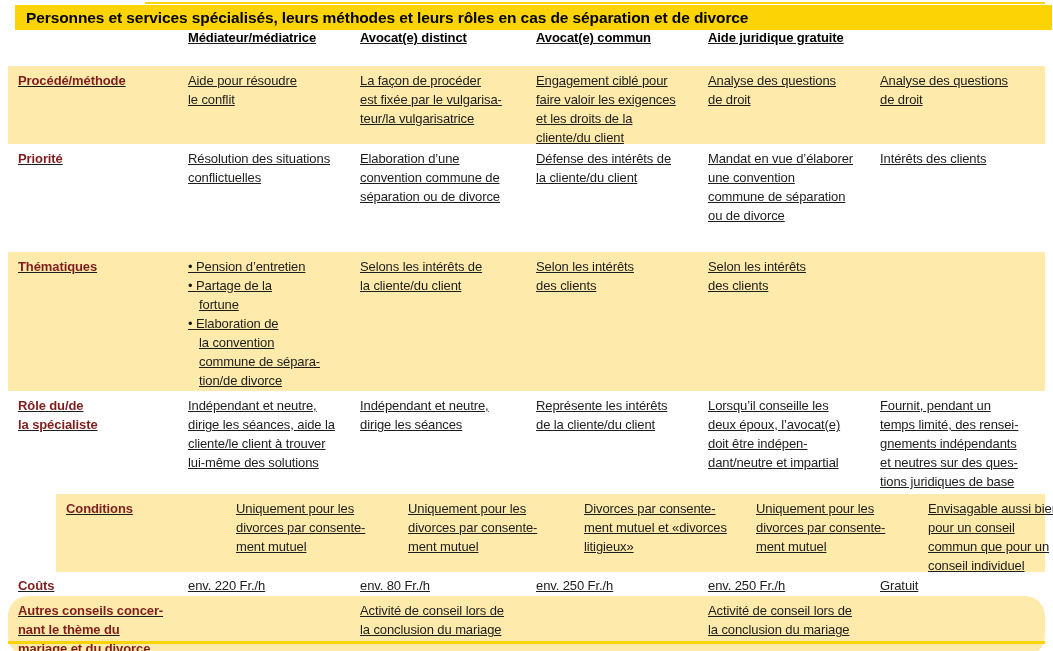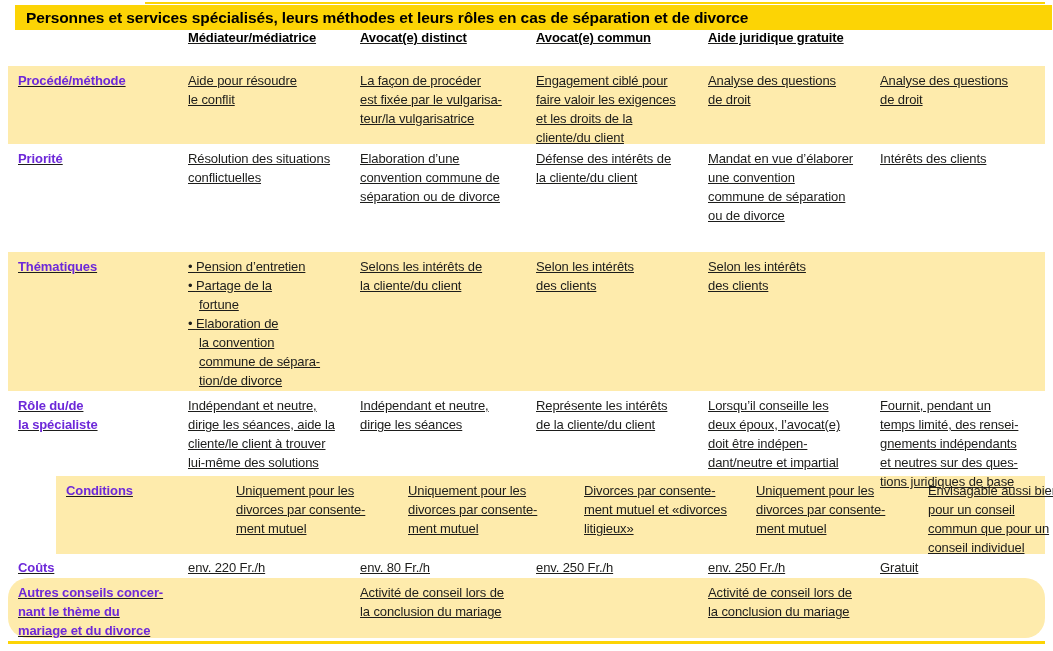--- a/index.html
+++ b/index.html
@@ -23,28 +23,28 @@
   }
   .table { position:absolute; top:22px; left:8px; width:1037px;text-decoration:underline; }
   .row {
     display:grid;
     grid-template-columns:180px 172px 176px 172px 172px 165px;
   }
   .cell {
     font-size:13px; line-height:19px; padding-top:5px; padding-right:8px;
     white-space:pre-line; letter-spacing:-0.1px;
   }
-  .label-cell { padding-left:10px; font-weight:bold; color:#6d28d9; }
+  .label-cell { padding-left:10px; font-weight:bold; color:#7f1d1d; }
   .header-row { height:44px; }
   .header-row .cell { font-weight:bold; color:#000; padding-top:6px; }
   .band { background:var(--light-yellow, #feebac); }
   .r1 { height:78px; }
   .r2 { height:60px; }
   .r3 { height:139px;margin-top:48px; }
-  .r4 { height:85px; }
+  .r4 { height:103px; }
   .r5 { height:78px;margin-left:48px; }
   .r6 { height:24px; }
   .r6 .cell { padding-top:4px; }
   .r7 { height:60px;border-radius:20px; }
   .bullet { padding-left:11px; text-indent:-11px; }
   .bullet::before { content:"\2022\00a0"; }
   .bottom-rule {
     position:absolute; top:641px; left:8px; width:1037px; height:3px;
     background:var(--bright-yellow, #fcd405);
   }

